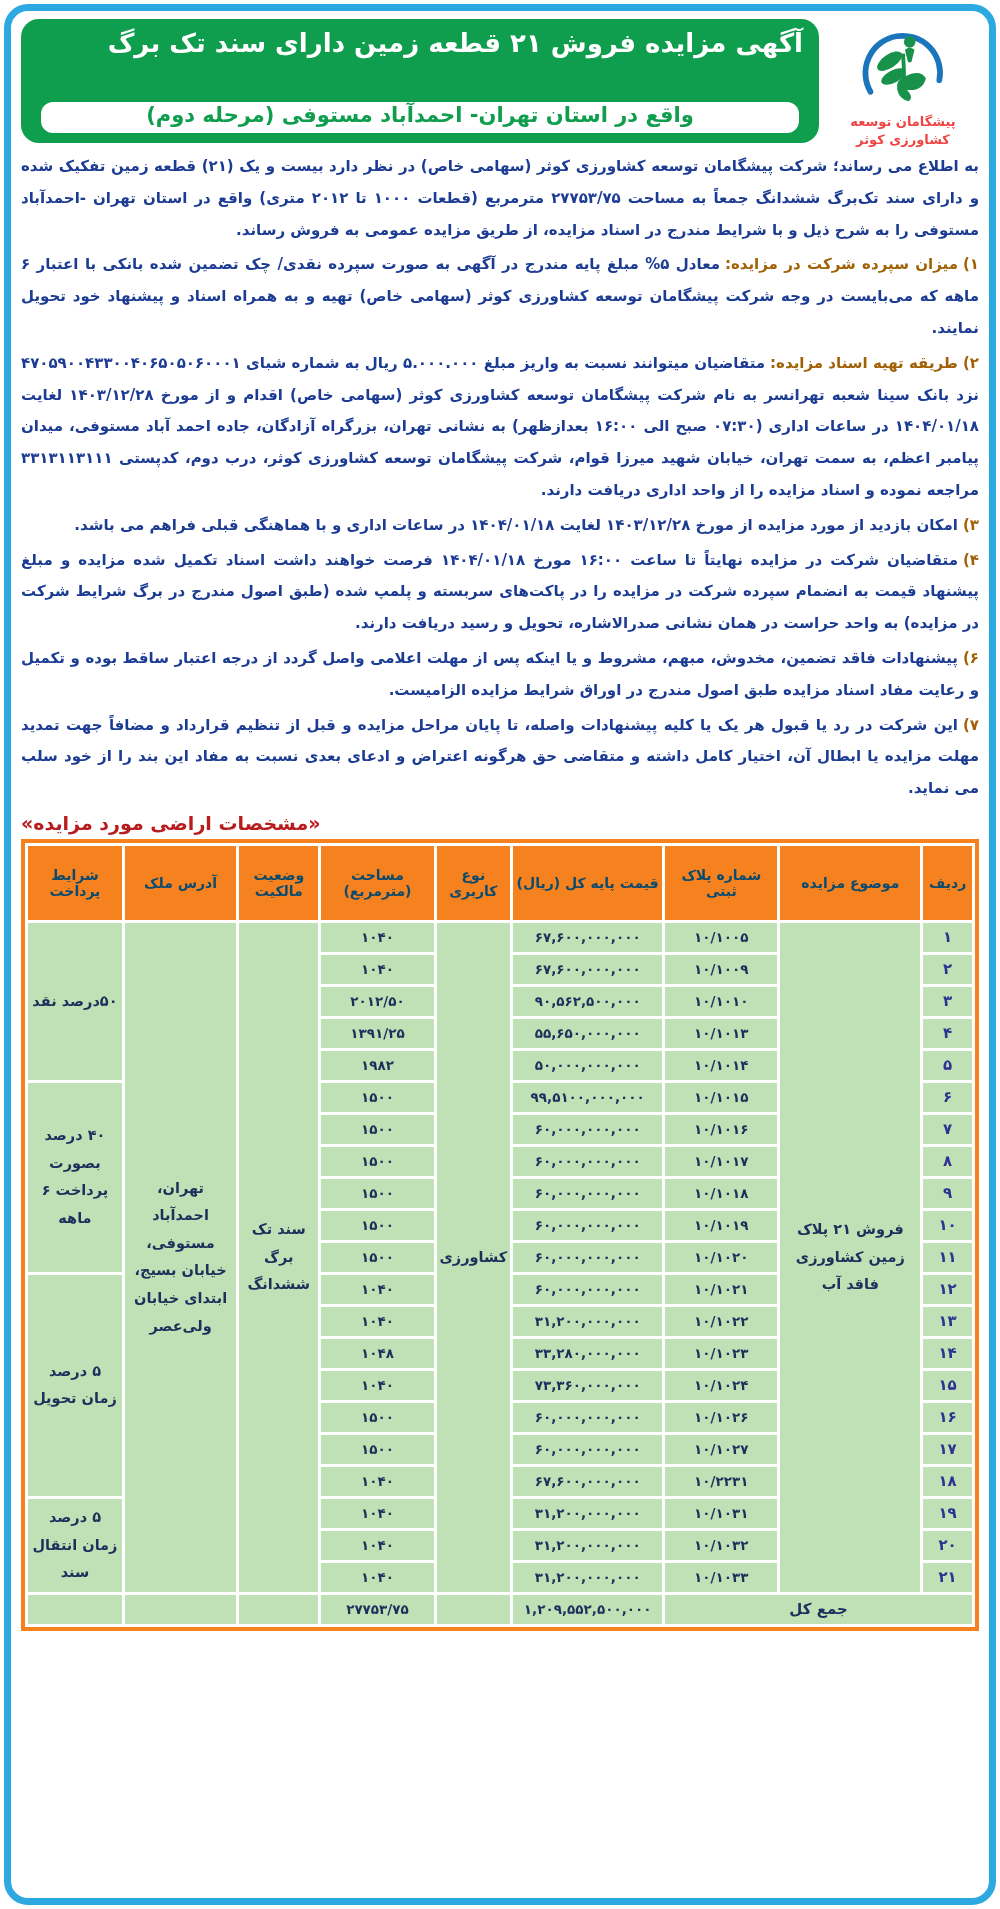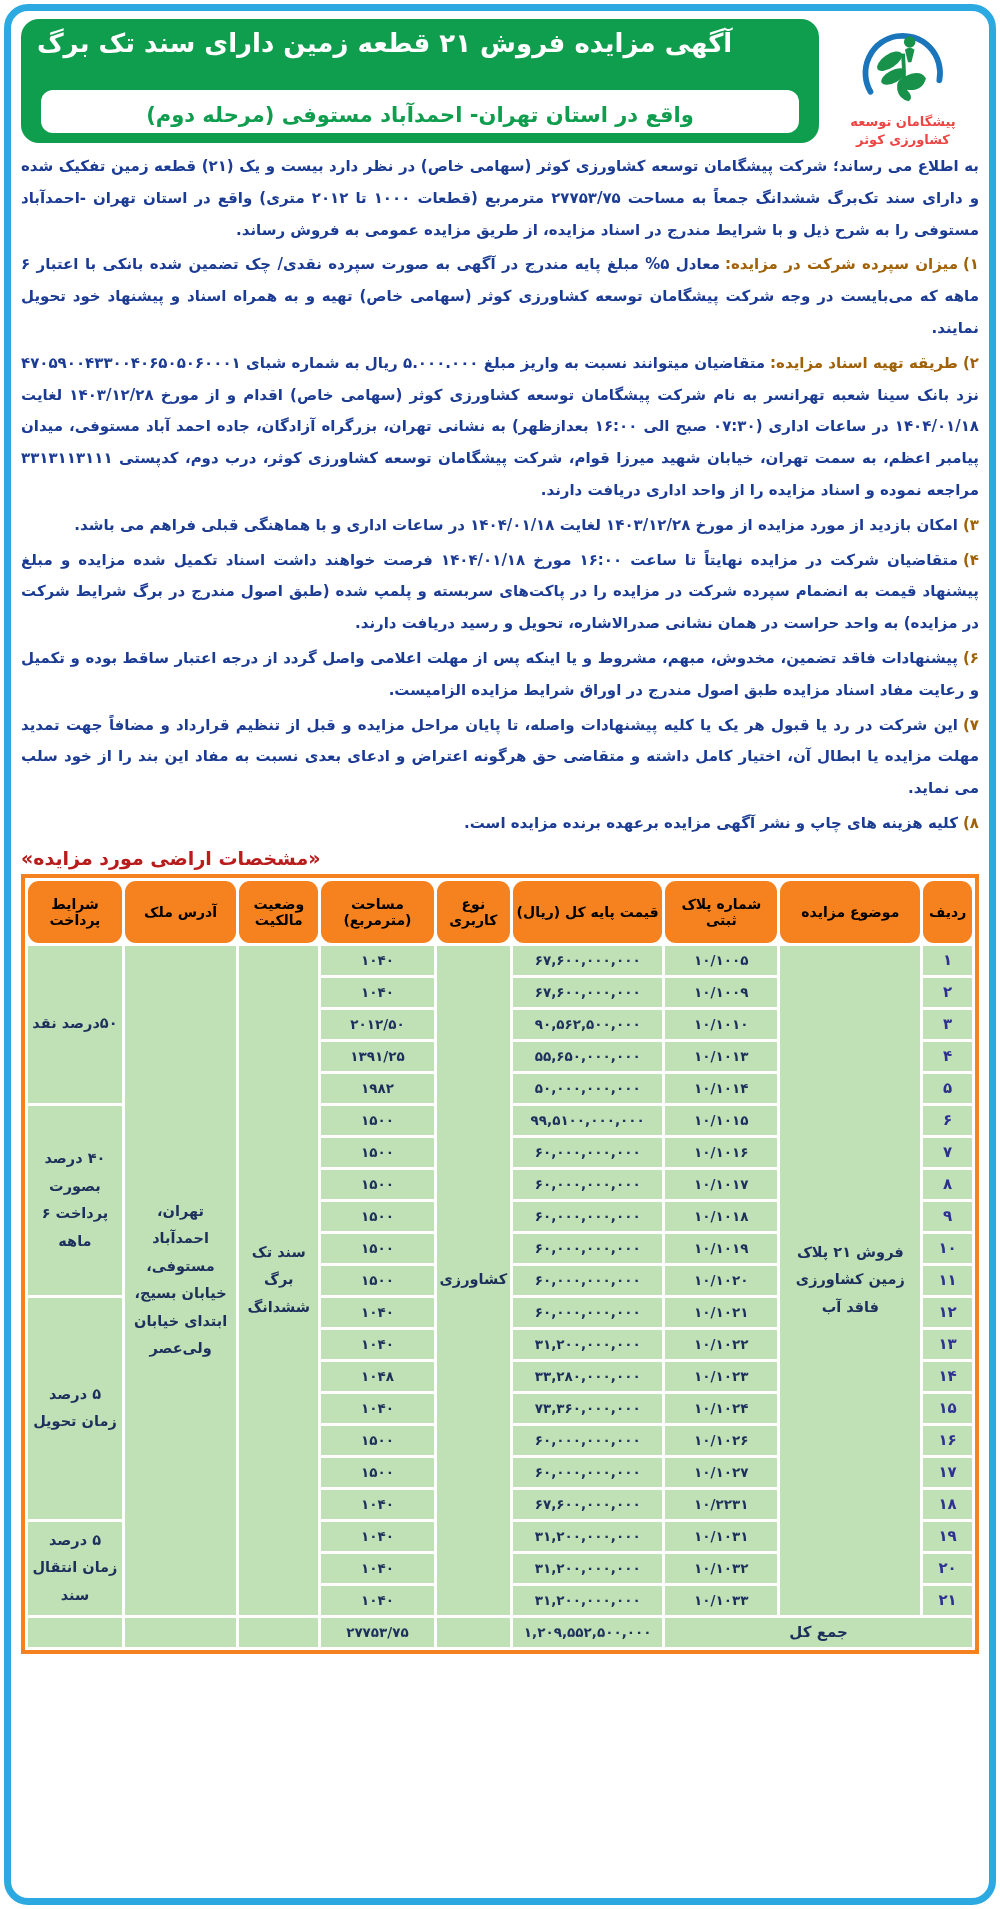--- a/index.html
+++ b/index.html
@@ -7,34 +7,34 @@
        font-family:"DejaVu Sans",sans-serif;}
   .frame{position:absolute;left:4px;top:4px;right:4px;bottom:4px;
          border:7px solid #2BA9E0;border-radius:24px;box-sizing:border-box;
          padding:8px 10px 6px;direction:rtl;background:#fff;}
   
   .header{display:flex;gap:8px;height:124px;align-items:stretch;}
   .logo{width:152px;display:flex;flex-direction:column;align-items:center;justify-content:flex-start;padding-top:2px;}
   .logo-text{color:#ef4444;font-size:13px;font-weight:bold;text-align:center;line-height:1.3;margin-top:1px;}
   .gbox{flex:1;background:#0F9D4E;border-radius:18px;padding:9px 16px 10px;
         display:flex;flex-direction:column;justify-content:space-between;box-sizing:border-box;}
-  .gtitle{color:#ffffff;font-size:26px;font-weight:bold;text-align:left;white-space:nowrap;letter-spacing:-0.5px;}
-  .wbox{background:#ffffff;border-radius:12px;margin:6px 4px 0;padding:13px 0 6px;text-align:center;}
+  .gtitle{color:#ffffff;font-size:26px;font-weight:bold;text-align:right;white-space:nowrap;letter-spacing:-0.5px;}
+  .wbox{background:#ffffff;border-radius:12px;margin:6px 4px 0;padding:1px 0 6px;text-align:center;}
   .wtitle{color:#0F9D4E;font-size:21px;font-weight:bold;white-space:nowrap;}
   
   .content{margin-top:8px;color:#1C3C94;font-weight:bold;font-size:15px;
            line-height:2.12;text-align:justify;}
   .content p{margin:0 0 3px;}
   .red{color:#a16207;}
   .mh{margin-left:5px;}
   
   .tbl-title{text-align:left;color:#b91c1c;font-size:19px;font-weight:bold;margin:7px 0 5px;}
   table{width:100%;border-collapse:separate;border-spacing:3px;background:#fff;
         border:4px solid #F5821F;table-layout:fixed;}
-  th{background:#F5821F;color:#000000;font-size:14px;font-weight:bold;height:42px;padding:10px 1px;border-radius:11px;}
+  th{background:#F5821F;color:#0c4a6e;font-size:14px;font-weight:bold;height:42px;padding:16px 1px;}
   td{background:#C0E0B5;color:#1E2F5C;font-size:13.5px;font-weight:bold;
      text-align:center;vertical-align:middle;height:27px;padding:1px 3px;line-height:1.5;}
   td.rn{color:#2E3192;font-size:15px;}
   td.merged{font-size:14.5px;line-height:1.9;}
   td.total-label{font-size:15px;}
 </style>
 </head>
 <body>
 
 <div class="frame">
@@ -73,21 +73,20 @@
     <p><span class="red mh">۳)</span><span>امکان بازدید از مورد مزایده از مورخ ۱۴۰۳/۱۲/۲۸ لغایت ۱۴۰۴/۰۱/۱۸ در ساعات اداری و با هماهنگی قبلی فراهم می باشد.</span></p>
 
     <p><span class="red mh">۴)</span><span>متقاضیان شرکت در مزایده نهایتاً تا ساعت ۱۶:۰۰ مورخ ۱۴۰۴/۰۱/۱۸ فرصت خواهند داشت اسناد تکمیل شده مزایده و مبلغ پیشنهاد قیمت به انضمام سپرده شرکت در مزایده را در پاکت‌های سربسته و پلمپ شده (طبق اصول مندرج در برگ شرایط شرکت در مزایده) به واحد حراست در همان نشانی صدرالاشاره، تحویل و رسید دریافت دارند.</span></p>
 
 
 
     <p><span class="red mh">۶)</span><span>پیشنهادات فاقد تضمین، مخدوش، مبهم، مشروط و یا اینکه پس از مهلت اعلامی واصل گردد از درجه اعتبار ساقط بوده و تکمیل و رعایت مفاد اسناد مزایده طبق اصول مندرج در اوراق شرایط مزایده الزامیست.</span></p>
 
     <p><span class="red mh">۷)</span><span>این شرکت در رد یا قبول هر یک یا کلیه پیشنهادات واصله، تا پایان مراحل مزایده و قبل از تنظیم قرارداد و مضافاً جهت تمدید مهلت مزایده یا ابطال آن، اختیار کامل داشته و متقاضی حق هرگونه اعتراض و ادعای بعدی نسبت به مفاد این بند را از خود سلب می نماید.</span></p>
 
-    <p><span class="red mh">۸)</span><span>کلیه هزینه های چاپ و نشر آگهی مزایده برعهده برنده مزایده است.</span></p>
   </div>
 
   <div class="tbl-title">«مشخصات اراضی مورد مزایده»</div>
 
   <table>
     <colgroup>
       <col style="width:5.3%">
         <col style="width:15.2%">
         <col style="width:12.2%">
       <col style="width:16.2%">

